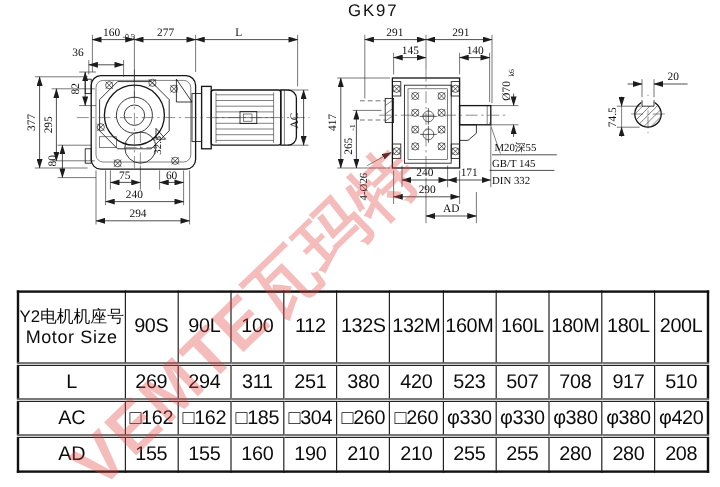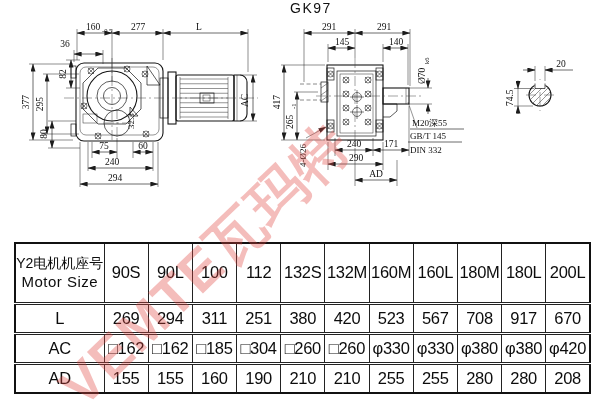--- a/index.html
+++ b/index.html
@@ -364,24 +364,24 @@
   </tr>
   <tr class="data">
     <td class="rl">L</td>
     <td>269</td>
     <td>294</td>
     <td>311</td>
     <td>251</td>
     <td>380</td>
     <td>420</td>
     <td>523</td>
-    <td>567</td>
+    <td>507</td>
     <td>708</td>
     <td>917</td>
-    <td>670</td>
+    <td>510</td>
   </tr>
   <tr class="data">
     <td class="rl">AC</td>
     <td>□162</td>
     <td>□162</td>
     <td>□185</td>
     <td>□304</td>
     <td>□260</td>
     <td>□260</td>
     <td>φ330</td>

